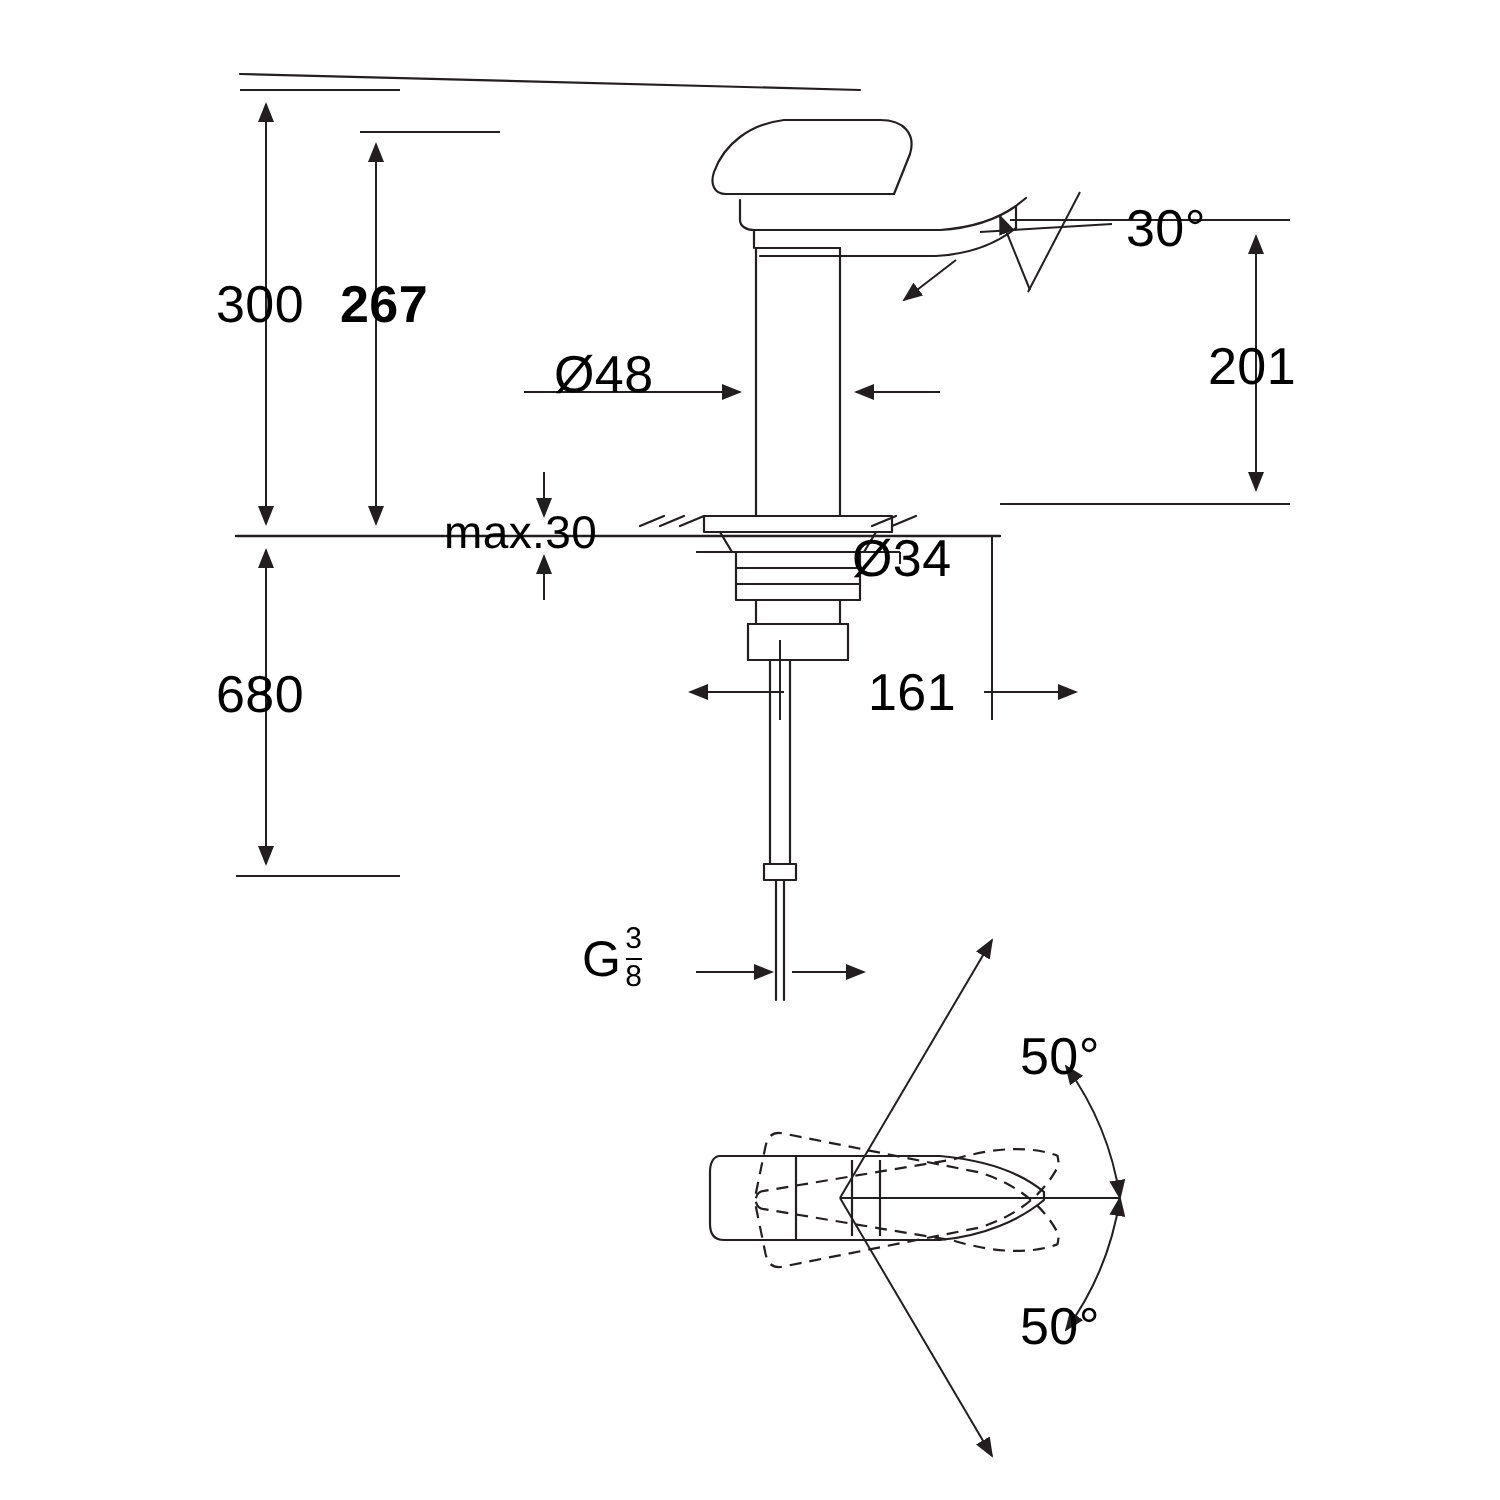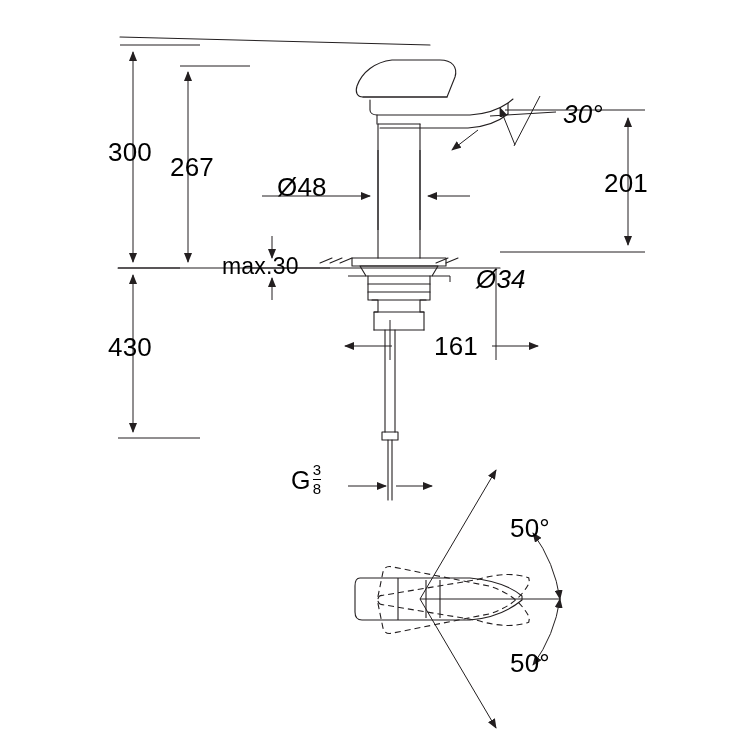--- a/index.html
+++ b/index.html
@@ -179,28 +179,28 @@
         <path d="M420 599 L496 470" marker-end="url(#arrowEnd)"></path>
         <path d="M420 599 L496 728" marker-end="url(#arrowEnd)"></path>
 
         <path d="M533 533 A 150 150 0 0 1 560 599" marker-start="url(#arrowStart)" marker-end="url(#arrowEnd)"></path>
         <path d="M560 599 A 150 150 0 0 1 533 665" marker-start="url(#arrowStart)" marker-end="url(#arrowEnd)"></path>
       </g>
     </g>
   </svg>
 
   <div class="dim-label big" style="left:108px; top:139px;">300</div>
-  <div class="dim-label big" style="left:170px; top:154px;">267</div>
-  <div class="dim-label big" style="left:108px; top:334px;">430</div>
+  <div class="dim-label big" style="left:170px; top:139px;font-weight:bold;">267</div>
+  <div class="dim-label big" style="left:108px; top:334px;">680</div>
   <div class="dim-label big" style="left:277px; top:174px;">Ø48</div>
   <div class="dim-label med" style="left:222px; top:255px;text-align:right;">max.30</div>
-  <div class="dim-label big" style="left:476px; top:266px;font-style:italic;">Ø34</div>
+  <div class="dim-label big" style="left:426px; top:266px;">Ø34</div>
   <div class="dim-label big" style="left:604px; top:170px;">201</div>
   <div class="dim-label big" style="left:434px; top:333px;">161</div>
-  <div class="dim-label big" style="left:563px; top:101px;font-style:italic;">30°</div>
+  <div class="dim-label big" style="left:563px; top:101px;">30°</div>
   <div class="dim-label big" style="left:510px; top:515px;">50°</div>
   <div class="dim-label big" style="left:510px; top:650px;">50°</div>
 
   <div class="dim-label thread frac-inline" style="left:291px; top:463px;">
     <span>G</span>
     <span class="frac">
       <span class="num">3</span>
       <span class="bar"></span>
       <span class="den">8</span>
     </span>

